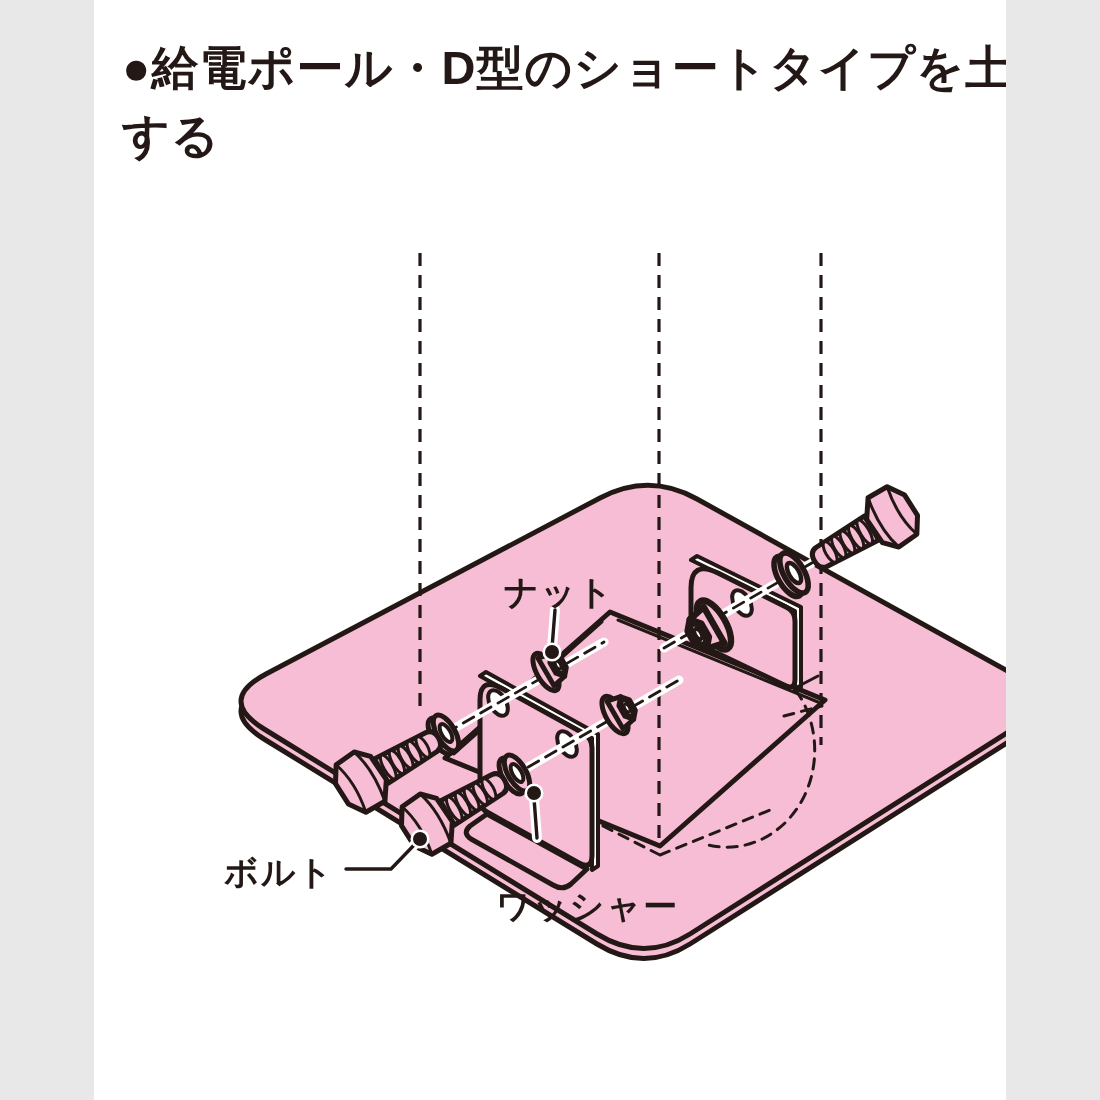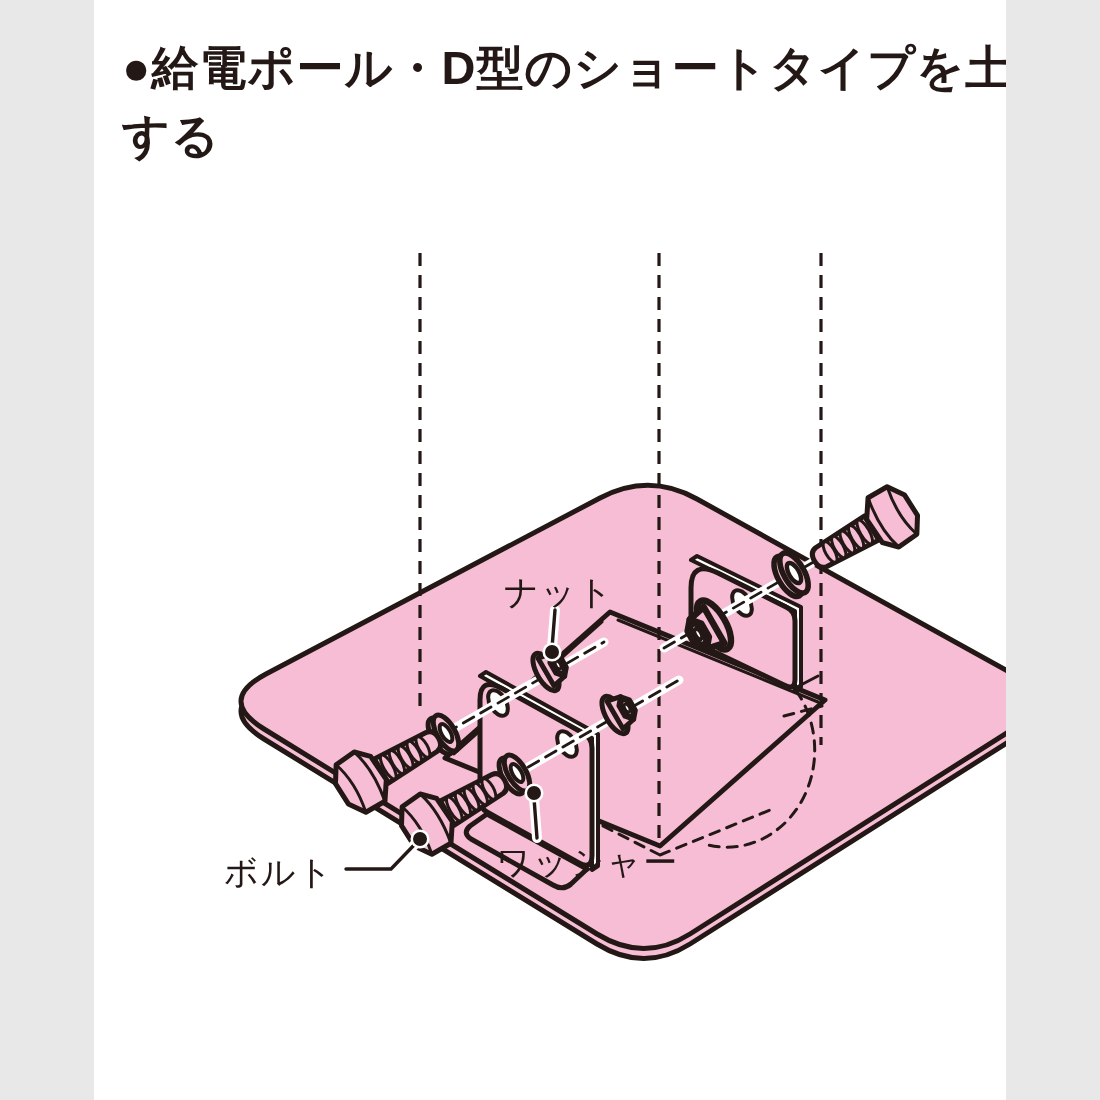--- a/index.html
+++ b/index.html
@@ -13,25 +13,25 @@
     font-family:"Liberation Sans","DejaVu Sans",sans-serif;
     overflow:hidden;margin:0 auto;
   }
   .heading{
     position:absolute;left:28px;top:34px;width:1050px;
     color:var(--ink);font-weight:bold;font-size:47px;line-height:68px;
     letter-spacing:1px;
   }
   .heading .line2{display:block;padding-left:40px;}
   .part-label{
-    position:absolute;color:var(--ink);font-size:34px;font-weight:400;
+    position:absolute;color:var(--ink);font-size:34px;font-weight:700;
     letter-spacing:2px;white-space:nowrap;
   }
   #label-nut{left:410px;top:570px;}
-  #label-washer{left:402px;top:840px;}
+  #label-washer{left:402px;top:884px;}
   #label-bolt{left:130px;top:850px;text-align:center;}
   svg{position:absolute;left:0;top:0;}
   .pink{fill:var(--pink);}
   .white{fill:#fff;}
   .ln{stroke:var(--ink);stroke-width:5;stroke-linejoin:round;stroke-linecap:round;}
   .ln4{stroke:var(--ink);stroke-width:4;stroke-linejoin:round;stroke-linecap:round;}
   .ln3{stroke:var(--ink);stroke-width:3;stroke-linejoin:round;stroke-linecap:round;}
   .nf{fill:none;}
   .dash-v{stroke:var(--ink);stroke-width:3.2;fill:none;stroke-dasharray:13 9;}
   .dash-h{stroke:var(--ink);stroke-width:3;fill:none;stroke-dasharray:10 8;stroke-linecap:round;}

